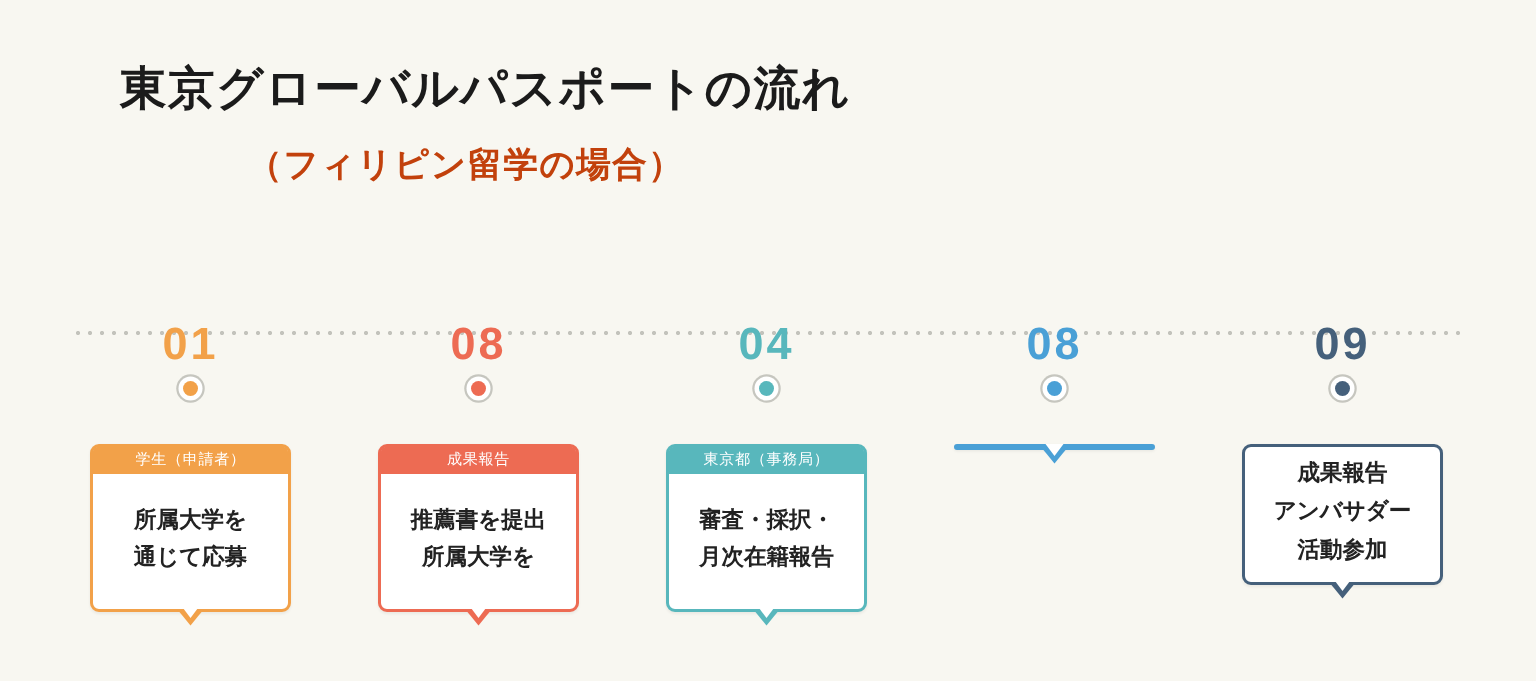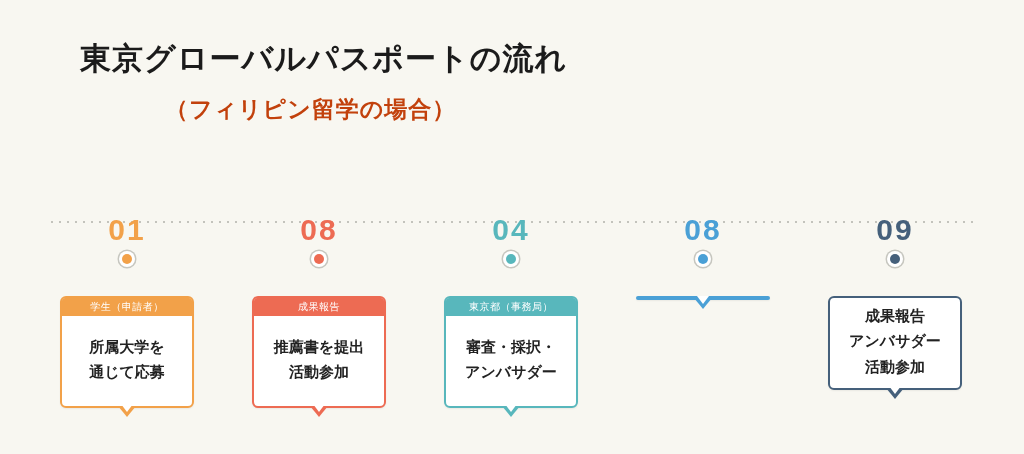--- a/index.html
+++ b/index.html
@@ -145,31 +145,31 @@
 通じて応募</div>
     </div>
   </div>
 
   <div class="step" style="--c: #ED6B53;">
     <div class="step-number">08</div>
     <div class="marker"></div>
     <div class="card">
       <div class="card-label">成果報告</div>
       <div class="card-text">推薦書を提出
-活動参加</div>
+所属大学を</div>
     </div>
   </div>
 
   <div class="step" style="--c: #58B7BC;">
     <div class="step-number">04</div>
     <div class="marker"></div>
     <div class="card">
       <div class="card-label">東京都（事務局）</div>
       <div class="card-text">審査・採択・
-アンバサダー</div>
+月次在籍報告</div>
     </div>
   </div>
 
   <div class="step" style="--c: #4AA0D6;">
     <div class="step-number">08</div>
     <div class="marker"></div>
     <div class="card">
     </div>
   </div>
 

